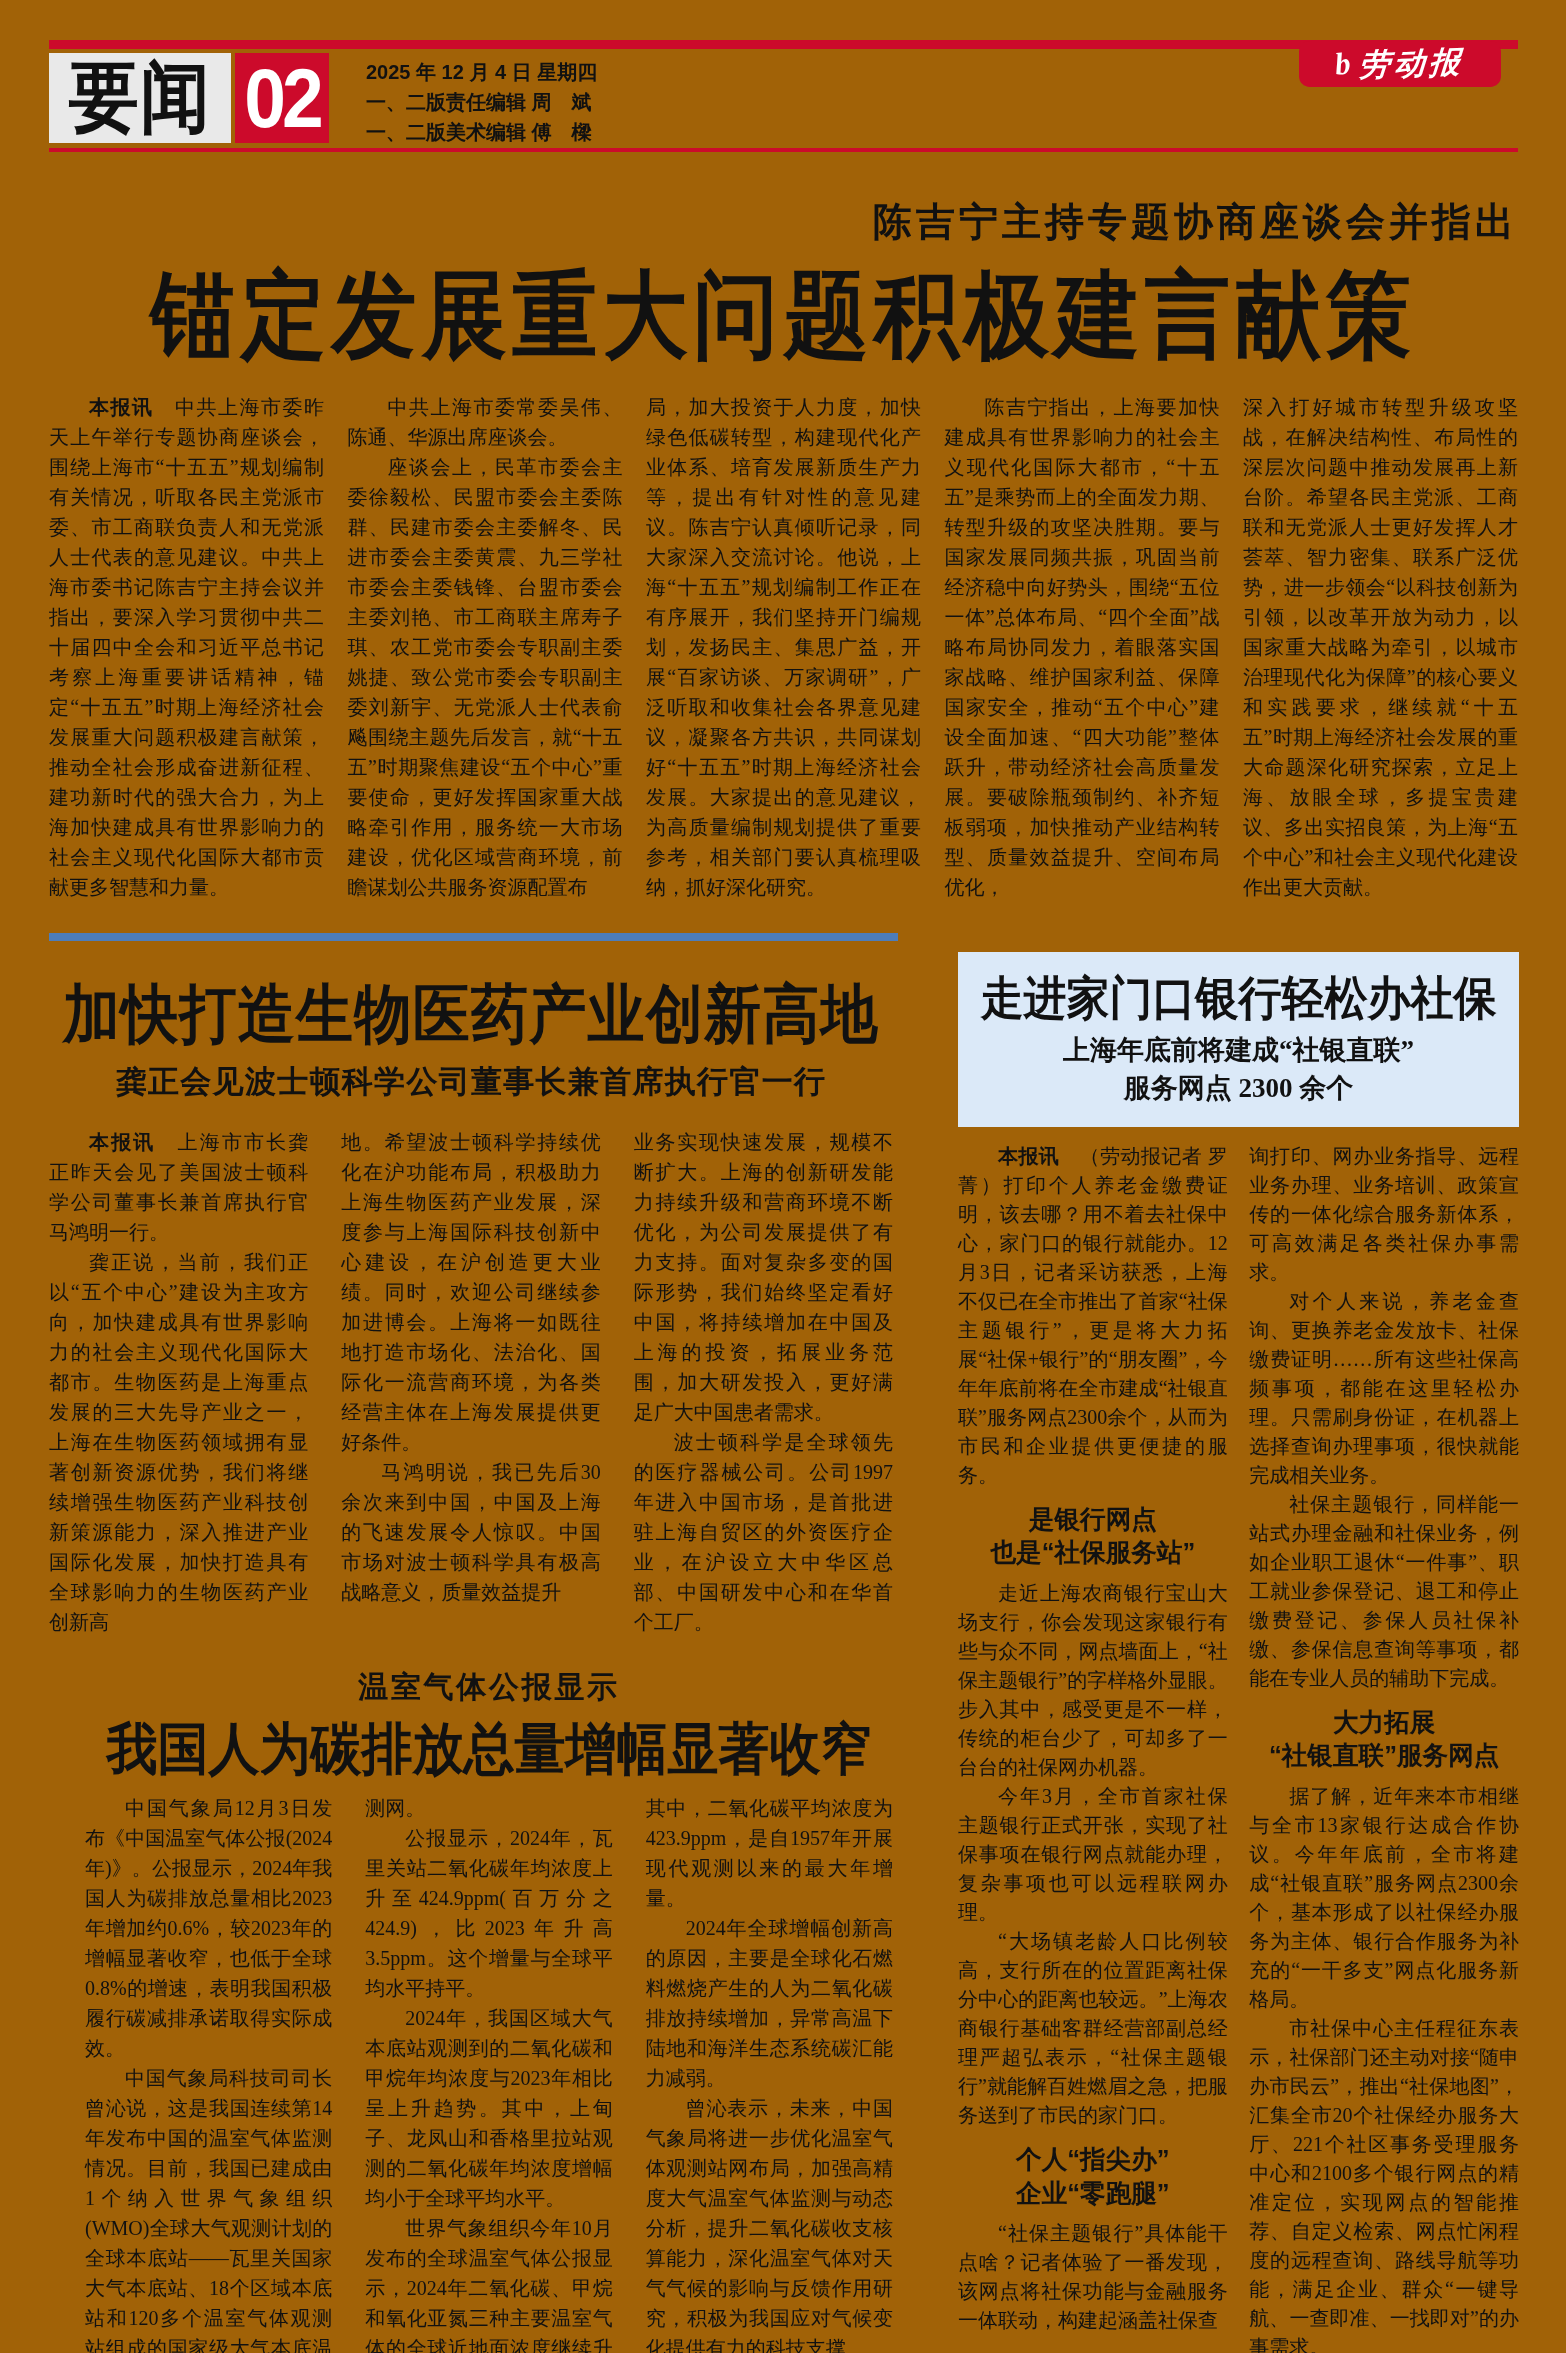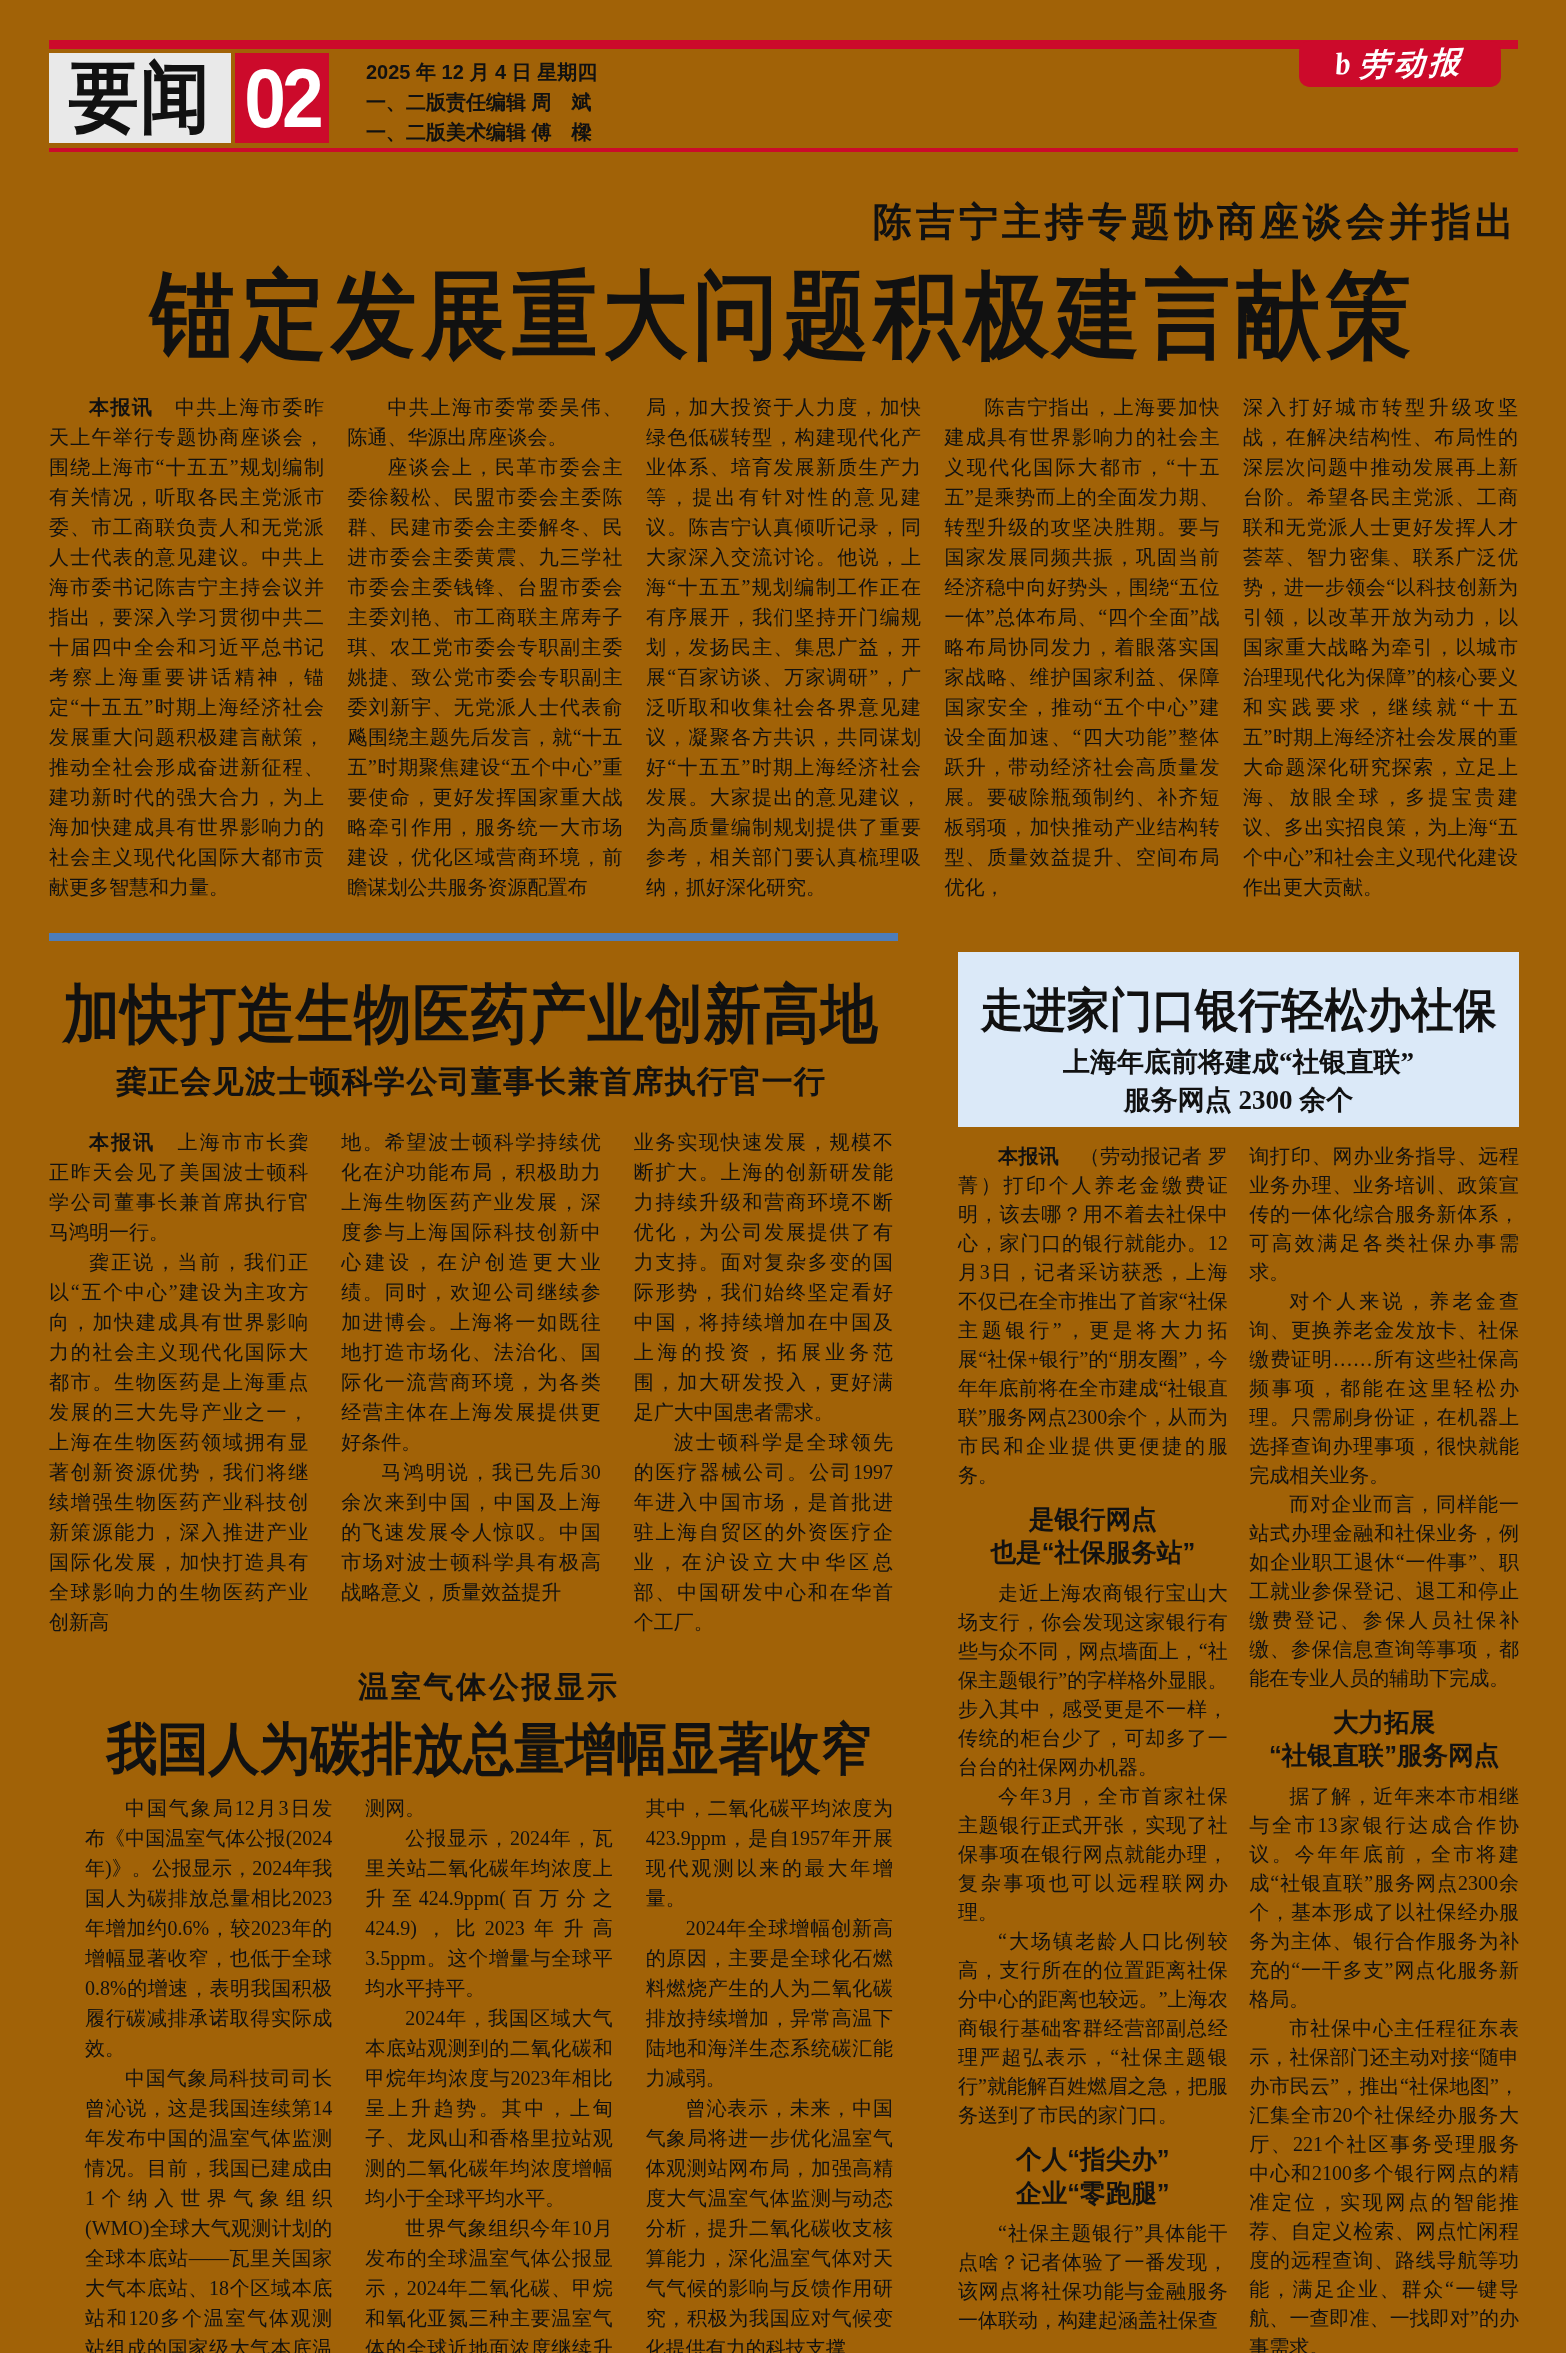--- a/index.html
+++ b/index.html
@@ -53,21 +53,21 @@
   .sub-bio{margin:20px 0 0;text-align:center;font-weight:bold;font-size:31px;letter-spacing:1.3px;}
   .bio .cols{margin-top:24px;}
   
   .carbon{margin-top:30px;margin-left:36px;}
   .kicker2{margin:0;text-align:center;font-weight:bold;font-size:30px;letter-spacing:2.7px;}
   .headline-carbon{margin:9.4px 0 0;text-align:center;font-family:"Liberation Sans",sans-serif;
         font-weight:900;font-size:51px;line-height:1.1;transform:scaleY(1.1);
         transform-origin:center top;}
   .carbon .cols{margin-top:19px;}
   
-  .blue-box{background:#dbe9f8;height:175px;box-sizing:border-box;padding-top:32px;text-align:center;}
+  .blue-box{background:#dbe9f8;height:175px;box-sizing:border-box;padding-top:20px;text-align:center;}
   .headline-social{margin:0;font-family:"Liberation Sans",sans-serif;font-weight:900;font-size:43px;
         line-height:1.15;transform:scaleY(1.08);transform-origin:center top;}
   .sub-social{margin:10.8px 0 0;font-weight:bold;font-size:27px;line-height:1.4;white-space:pre-line;text-align:center;}
   .social .cols{margin-top:15px;}
   .social .para{line-height:29px;}
 </style>
 </head>
 <body>
 
 <div class="page">
@@ -181,21 +181,21 @@
               <p class="para">走近上海农商银行宝山大场支行，你会发现这家银行有些与众不同，网点墙面上，“社保主题银行”的字样格外显眼。步入其中，感受更是不一样，传统的柜台少了，可却多了一台台的社保网办机器。</p>
               <p class="para">今年3月，全市首家社保主题银行正式开张，实现了社保事项在银行网点就能办理，复杂事项也可以远程联网办理。</p>
               <p class="para">“大场镇老龄人口比例较高，支行所在的位置距离社保分中心的距离也较远。”上海农商银行基础客群经营部副总经理严超弘表示，“社保主题银行”就能解百姓燃眉之急，把服务送到了市民的家门口。</p>
               <h4 class="subhead">个人“指尖办”
 企业“零跑腿”</h4>
               <p class="para">“社保主题银行”具体能干点啥？记者体验了一番发现，该网点将社保功能与金融服务一体联动，构建起涵盖社保查</p>
             </div>
             <div class="col">
               <p class="para cont">询打印、网办业务指导、远程业务办理、业务培训、政策宣传的一体化综合服务新体系，可高效满足各类社保办事需求。</p>
               <p class="para">对个人来说，养老金查询、更换养老金发放卡、社保缴费证明……所有这些社保高频事项，都能在这里轻松办理。只需刷身份证，在机器上选择查询办理事项，很快就能完成相关业务。</p>
-              <p class="para">而对企业而言，同样能一站式办理金融和社保业务，例如企业职工退休“一件事”、职工就业参保登记、退工和停止缴费登记、参保人员社保补缴、参保信息查询等事项，都能在专业人员的辅助下完成。</p>
+              <p class="para">社保主题银行，同样能一站式办理金融和社保业务，例如企业职工退休“一件事”、职工就业参保登记、退工和停止缴费登记、参保人员社保补缴、参保信息查询等事项，都能在专业人员的辅助下完成。</p>
               <h4 class="subhead">大力拓展
 “社银直联”服务网点</h4>
               <p class="para">据了解，近年来本市相继与全市13家银行达成合作协议。今年年底前，全市将建成“社银直联”服务网点2300余个，基本形成了以社保经办服务为主体、银行合作服务为补充的“一干多支”网点化服务新格局。</p>
               <p class="para">市社保中心主任程征东表示，社保部门还主动对接“随申办市民云”，推出“社保地图”，汇集全市20个社保经办服务大厅、221个社区事务受理服务中心和2100多个银行网点的精准定位，实现网点的智能推荐、自定义检索、网点忙闲程度的远程查询、路线导航等功能，满足企业、群众“一键导航、一查即准、一找即对”的办事需求。</p>
             </div>
           </div>
       </section>
 
     </div>
   </div>

